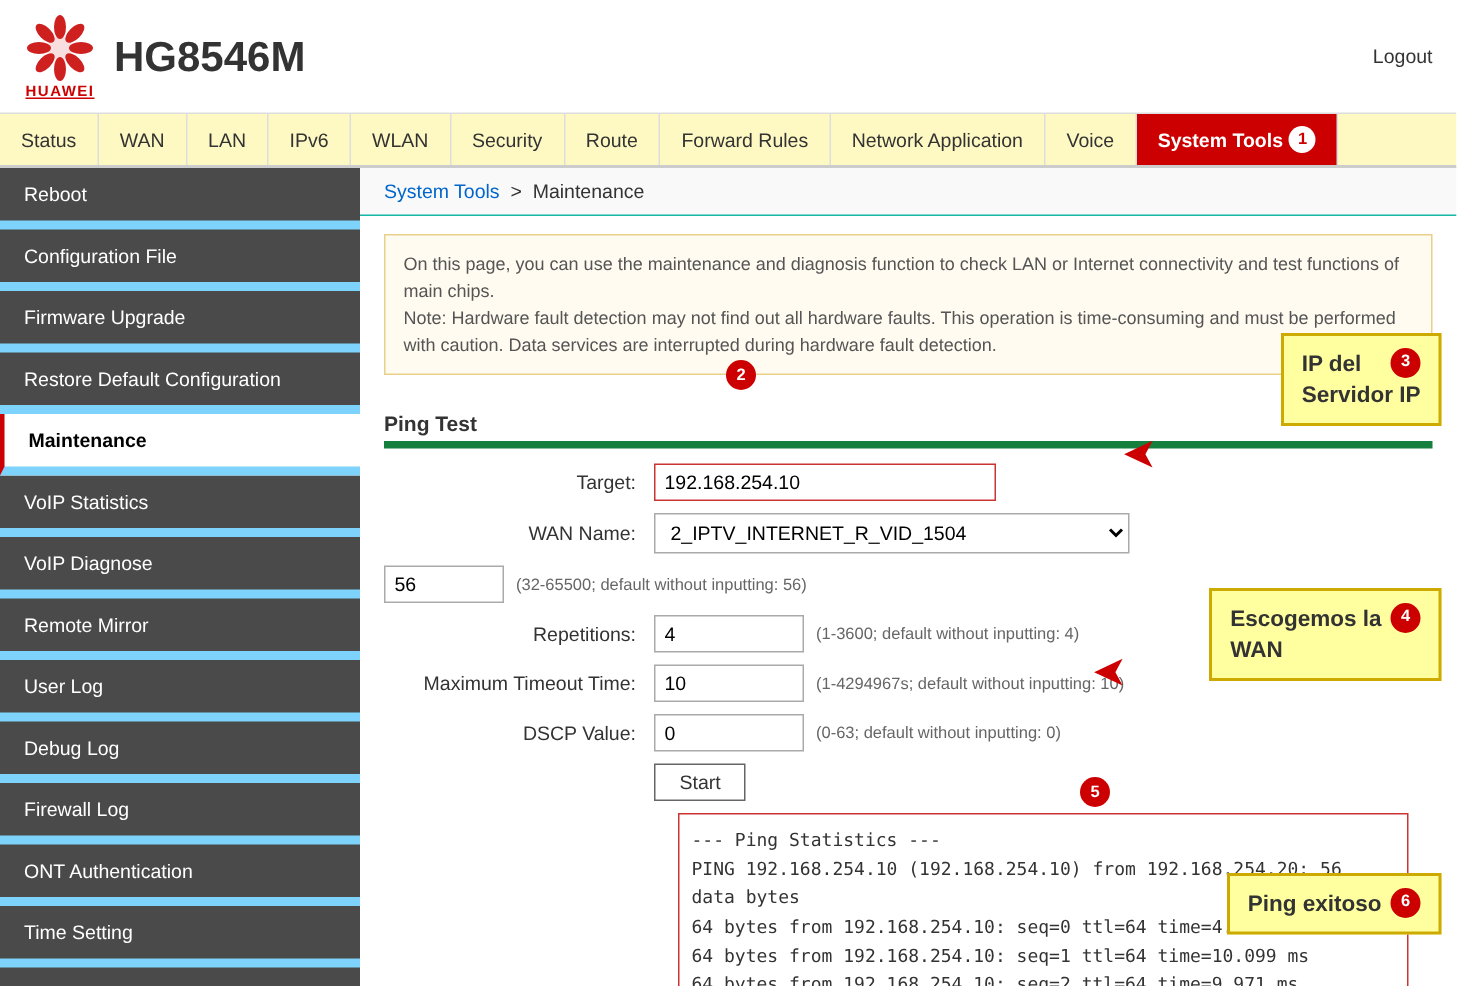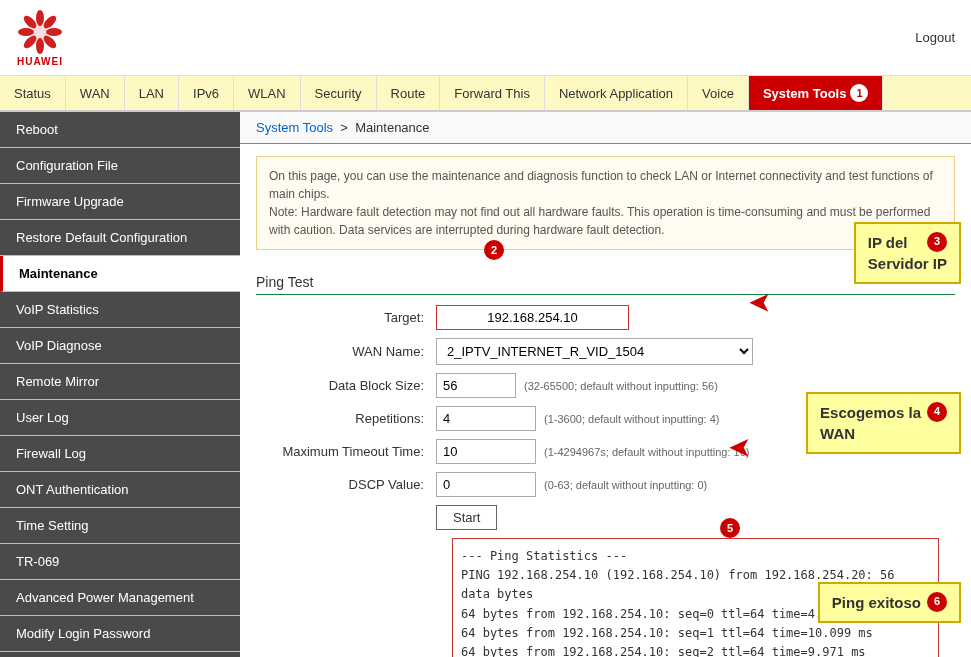--- a/index.html
+++ b/index.html
@@ -2,48 +2,48 @@
 <html><head>
   <meta charset="utf-8">
   <style>
     * { margin: 0; padding: 0; box-sizing: border-box; }
     body { font-family: Arial, sans-serif; font-size: 13px; background: #fff; width: 971px; }
 
     
     .header { display: flex; align-items: center; justify-content: space-between; padding: 8px 16px; background: #fff; border-bottom: 1px solid #ddd; }
     .header-left { display: flex; align-items: center; gap: 12px; }
     .logo-area { display: flex; flex-direction: column; align-items: center; }
-    .logo-text { font-size: 10px; font-weight: bold; color: #cc0000; letter-spacing: 1px; }
+    .logo-text { font-size: 10px; font-weight: bold; color: #cc0000; letter-spacing: 1px; text-decoration: underline; }
     .device-title { font-size: 28px; font-weight: bold; color: #333; }
     .logout-btn { font-size: 13px; color: #333; cursor: pointer; }
 
     
     .navbar { background: #fef9c3; border-bottom: 2px solid #ccc; display: flex; align-items: stretch; }
     .nav-item { padding: 8px 14px; font-size: 13px; color: #333; cursor: pointer; border-right: 1px solid #ddd; white-space: nowrap; display: flex; align-items: center; }
     .nav-item.active { background: #cc0000; color: #fff; font-weight: bold; }
     .nav-badge { background: #cc0000; color: #fff; border-radius: 50%; width: 18px; height: 18px; font-size: 11px; display: inline-flex; align-items: center; justify-content: center; margin-left: 4px; }
     .nav-item.active .nav-badge { background: #fff; color: #cc0000; }
 
     
     .main-layout { display: flex; min-height: 560px; }
 
     
     .sidebar { width: 240px; background: #4a4a4a; flex-shrink: 0; }
-    .sidebar-item { padding: 10px 16px; color: #fff; font-size: 13px; cursor: pointer; border-bottom: 1px solid #7dd3fc; }
+    .sidebar-item { padding: 10px 16px; color: #fff; font-size: 13px; cursor: pointer; border-bottom: 6px solid #7dd3fc; }
     .sidebar-item.active { background: #fff; color: #000; border-left: 3px solid #cc0000; font-weight: bold; }
 
     
     .content { flex: 1; padding: 0; background: #fff; }
     .breadcrumb { padding: 8px 16px; font-size: 13px; color: #333; background: #f9f9f9; border-bottom: 1px solid #14b8a6; }
     .breadcrumb a { color: #0066cc; text-decoration: none; }
 
     .info-box { margin: 12px 16px; padding: 10px 12px; background: #fffbf0; border: 1px solid #e8d08a; font-size: 12px; color: #555; line-height: 1.5; }
 
     .section { padding: 12px 16px; }
-    .section-title { font-size: 14px; font-weight: normal; color: #333; margin-bottom: 10px; border-bottom: 1px solid #15803d; padding-bottom: 4px; }
+    .section-title { font-size: 14px; font-weight: bold; color: #333; margin-bottom: 10px; border-bottom: 5px solid #15803d; padding-bottom: 4px; }
 
     .form-row { display: flex; align-items: center; margin-bottom: 8px; }
     .form-label { width: 180px; font-size: 13px; color: #333; text-align: right; padding-right: 12px; }
     .form-input { width: 280px; padding: 4px 6px; border: 1px solid #cc3333; font-size: 13px; }
     .form-input.normal { border-color: #aaa; }
     .form-hint { margin-left: 8px; font-size: 11px; color: #666; }
 
     .form-select { width: 280px; padding: 4px 6px; border: 1px solid #aaa; font-size: 13px; background: #fff; }
 
     .start-btn { background: #fff; border: 1px solid #666; padding: 4px 16px; font-size: 13px; cursor: pointer; color: #333; }
@@ -76,53 +76,55 @@
             <ellipse cx="24" cy="10" rx="4" ry="8" transform="rotate(90,24,24)"></ellipse>
             <ellipse cx="24" cy="10" rx="4" ry="8" transform="rotate(135,24,24)"></ellipse>
             <ellipse cx="24" cy="10" rx="4" ry="8" transform="rotate(180,24,24)"></ellipse>
             <ellipse cx="24" cy="10" rx="4" ry="8" transform="rotate(225,24,24)"></ellipse>
             <ellipse cx="24" cy="10" rx="4" ry="8" transform="rotate(270,24,24)"></ellipse>
             <ellipse cx="24" cy="10" rx="4" ry="8" transform="rotate(315,24,24)"></ellipse>
           </g>
         </svg>
         <span class="logo-text">HUAWEI</span>
       </div>
+      <span class="device-title">HG8546M</span>
     </div>
     <span class="logout-btn">Logout</span>
   </div>
 
   <div class="navbar">
     <div class="nav-item">Status</div>
     <div class="nav-item">WAN</div>
     <div class="nav-item">LAN</div>
     <div class="nav-item">IPv6</div>
     <div class="nav-item">WLAN</div>
     <div class="nav-item">Security</div>
     <div class="nav-item">Route</div>
-    <div class="nav-item">Forward This</div>
+    <div class="nav-item">Forward Rules</div>
     <div class="nav-item">Network Application</div>
     <div class="nav-item">Voice</div>
     <div class="nav-item active">
       System Tools
       <span class="nav-badge">1</span>
     </div>
   </div>
 
   <div class="main-layout">
 
     <div class="sidebar">
       <div class="sidebar-item">Reboot</div>
       <div class="sidebar-item">Configuration File</div>
       <div class="sidebar-item">Firmware Upgrade</div>
       <div class="sidebar-item">Restore Default Configuration</div>
       <div class="sidebar-item active">Maintenance</div>
       <div class="sidebar-item">VoIP Statistics</div>
       <div class="sidebar-item">VoIP Diagnose</div>
       <div class="sidebar-item">Remote Mirror</div>
       <div class="sidebar-item">User Log</div>
+      <div class="sidebar-item">Debug Log</div>
       <div class="sidebar-item">Firewall Log</div>
       <div class="sidebar-item">ONT Authentication</div>
       <div class="sidebar-item">Time Setting</div>
       <div class="sidebar-item">TR-069</div>
       <div class="sidebar-item">Advanced Power Management</div>
       <div class="sidebar-item">Modify Login Password</div>
 
     </div>
 
     <div class="content-wrapper" style="flex:1; position:relative;">
@@ -140,34 +142,33 @@
             On this page, you can use the maintenance and diagnosis function to check LAN or Internet connectivity and test functions of main chips.<br>
             Note: Hardware fault detection may not find out all hardware faults. This operation is time-consuming and must be performed with caution. Data services are interrupted during hardware fault detection.
           </div>
         </div>
 
         <div class="section">
           <div class="section-title">Ping Test</div>
 
           <div class="form-row">
             <div class="form-label">Target:</div>
-            <input class="form-input" type="text" value="192.168.254.10" style="border-color: rgb(204, 51, 51); width: 193px; text-align: center;">
+            <input class="form-input" type="text" value="192.168.254.10" style="border-color: rgb(204, 51, 51); width: 228px;">
           </div>
 
           <div class="form-row">
             <div class="form-label">WAN Name:</div>
             <select class="form-select" style="width:317px;">
               <option>2_IPTV_INTERNET_R_VID_1504</option>
               <option>1_TR069_INTERNET_R_VID_100</option>
               <option>3_INTERNET_R_VID_2000</option>
             </select>
           </div>
 
           <div class="form-row">
-            <div class="form-label">Data Block Size:</div>
             <input class="form-input normal" type="text" value="56" style="width: 80px;">
             <span class="form-hint">(32-65500; default without inputting: 56)</span>
           </div>
 
           <div class="form-row">
             <div class="form-label">Repetitions:</div>
             <input class="form-input normal" type="text" value="4" style="width: 100px;">
             <span class="form-hint">(1-3600; default without inputting: 4)</span>
           </div>
 

